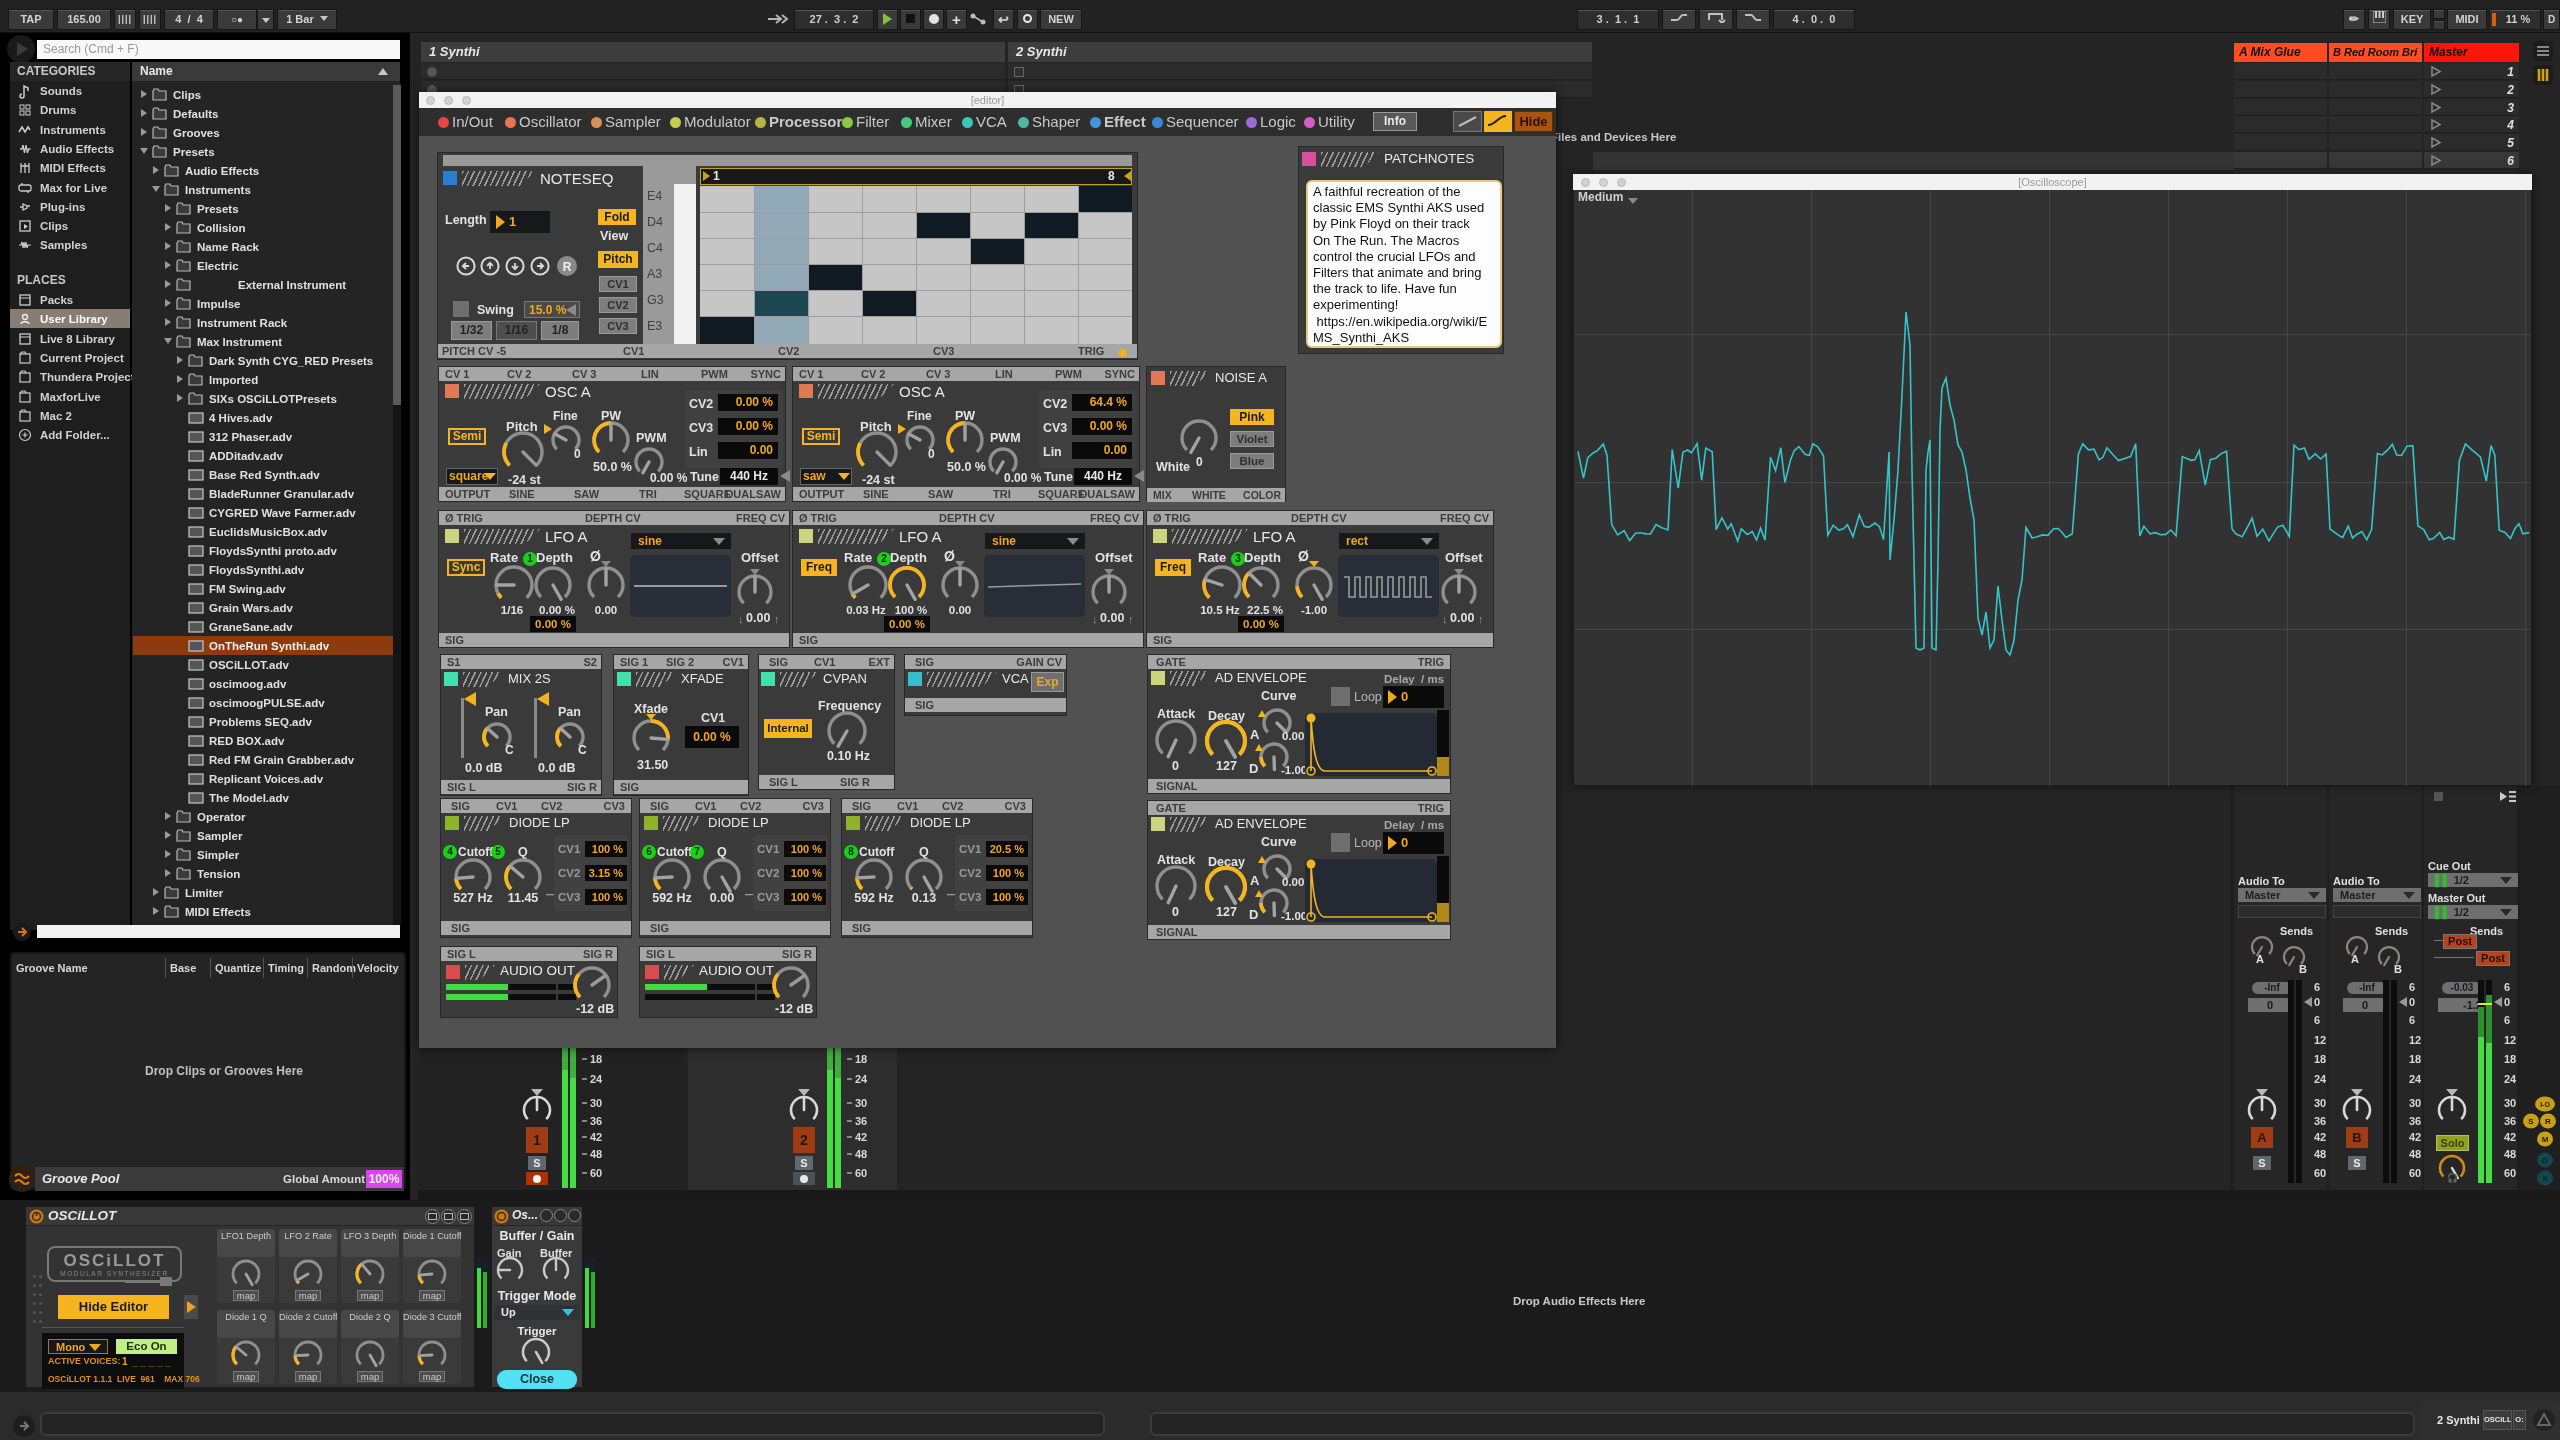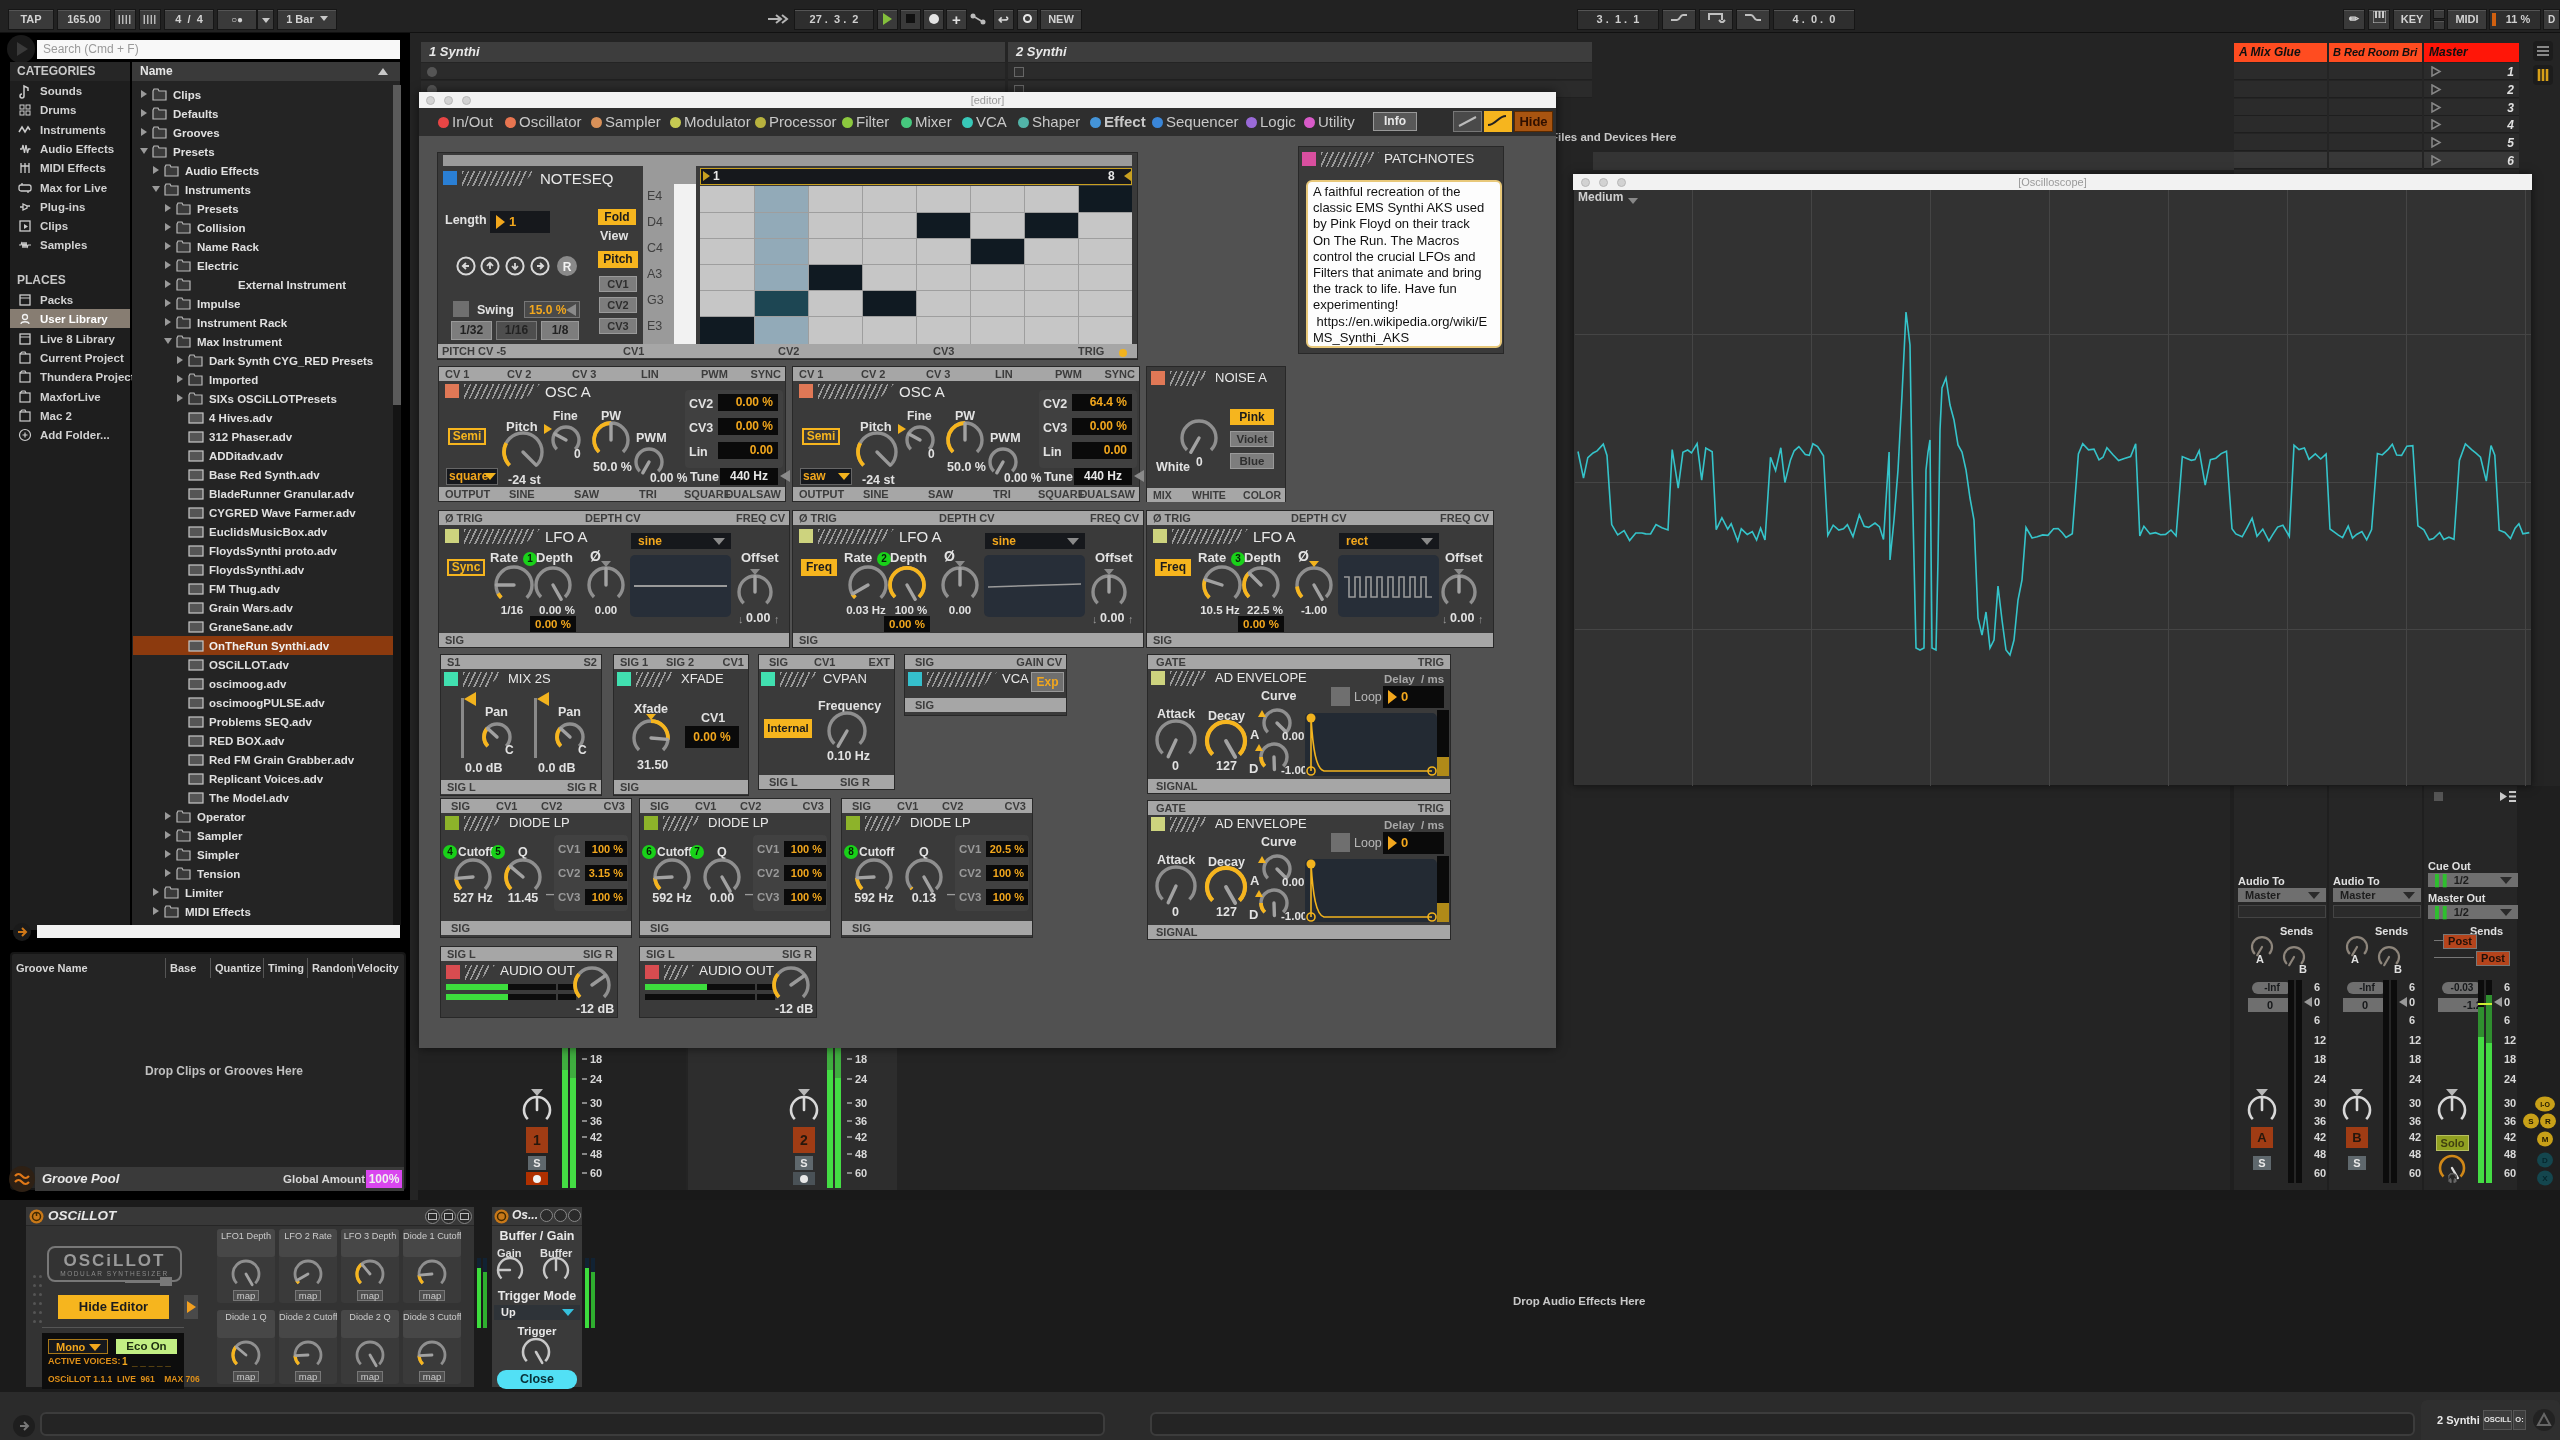--- a/index.html
+++ b/index.html
@@ -330,21 +330,21 @@
       <rect x="1" y="1" width="14" height="10" fill="#555" stroke="#c8c8c8" stroke-width="1.2"></rect>
     </svg>
 <div class="a" style="left:209px;top:545.0px;font-size:11.5px;color:#e0e0e0;font-weight:bold;line-height:1.1;white-space:nowrap;">FloydsSynthi proto.adv</div>
 <svg class="a" style="left:188px;top:564.0px" width="16" height="12" viewBox="0 0 16 12">
       <rect x="1" y="1" width="14" height="10" fill="#555" stroke="#c8c8c8" stroke-width="1.2"></rect>
     </svg>
 <div class="a" style="left:209px;top:564.0px;font-size:11.5px;color:#e0e0e0;font-weight:bold;line-height:1.1;white-space:nowrap;">FloydsSynthi.adv</div>
 <svg class="a" style="left:188px;top:583.0px" width="16" height="12" viewBox="0 0 16 12">
       <rect x="1" y="1" width="14" height="10" fill="#555" stroke="#c8c8c8" stroke-width="1.2"></rect>
     </svg>
-<div class="a" style="left:209px;top:583.0px;font-size:11.5px;color:#e0e0e0;font-weight:bold;line-height:1.1;white-space:nowrap;">FM Thug.adv</div>
+<div class="a" style="left:209px;top:583.0px;font-size:11.5px;color:#e0e0e0;font-weight:bold;line-height:1.1;white-space:nowrap;">FM Swing.adv</div>
 <svg class="a" style="left:188px;top:602.0px" width="16" height="12" viewBox="0 0 16 12">
       <rect x="1" y="1" width="14" height="10" fill="#555" stroke="#c8c8c8" stroke-width="1.2"></rect>
     </svg>
 <div class="a" style="left:209px;top:602.0px;font-size:11.5px;color:#e0e0e0;font-weight:bold;line-height:1.1;white-space:nowrap;">Grain Wars.adv</div>
 <svg class="a" style="left:188px;top:621.0px" width="16" height="12" viewBox="0 0 16 12">
       <rect x="1" y="1" width="14" height="10" fill="#555" stroke="#c8c8c8" stroke-width="1.2"></rect>
     </svg>
 <div class="a" style="left:209px;top:621.0px;font-size:11.5px;color:#e0e0e0;font-weight:bold;line-height:1.1;white-space:nowrap;">GraneSane.adv</div>
 <div class="a" style="left:133px;top:636.0px;width:262px;height:19px;background:#8c3a0e;"></div>
 <svg class="a" style="left:188px;top:640.0px" width="16" height="12" viewBox="0 0 16 12">
@@ -685,21 +685,21 @@
 <div class="a" style="left:419px;top:108px;width:1137px;height:28px;background:#2e2e2e;"></div>
 <div class="a" style="left:438px;top:117px;width:11px;height:11px;background:#e84545;border-radius:50%;"></div>
 <div class="a" style="left:452px;top:114px;font-size:15px;color:#c8c8c8;font-weight:normal;line-height:1.1;white-space:nowrap;">In/Out</div>
 <div class="a" style="left:505px;top:117px;width:11px;height:11px;background:#e87550;border-radius:50%;"></div>
 <div class="a" style="left:519px;top:114px;font-size:15px;color:#c8c8c8;font-weight:normal;line-height:1.1;white-space:nowrap;">Oscillator</div>
 <div class="a" style="left:591px;top:117px;width:11px;height:11px;background:#d89058;border-radius:50%;"></div>
 <div class="a" style="left:605px;top:114px;font-size:15px;color:#c8c8c8;font-weight:normal;line-height:1.1;white-space:nowrap;">Sampler</div>
 <div class="a" style="left:670px;top:117px;width:11px;height:11px;background:#c6ca52;border-radius:50%;"></div>
 <div class="a" style="left:684px;top:114px;font-size:15px;color:#c8c8c8;font-weight:normal;line-height:1.1;white-space:nowrap;">Modulator</div>
 <div class="a" style="left:755px;top:117px;width:11px;height:11px;background:#b8b23e;border-radius:50%;"></div>
-<div class="a" style="left:769px;top:114px;font-size:15px;color:#c8c8c8;font-weight:normal;line-height:1.1;white-space:nowrap;">Processor</div>
+<div class="a" style="left:769px;top:114px;font-size:15px;color:#c8c8c8;font-weight:bold;line-height:1.1;white-space:nowrap;">Processor</div>
 <div class="a" style="left:842px;top:117px;width:11px;height:11px;background:#8cc83e;border-radius:50%;"></div>
 <div class="a" style="left:856px;top:114px;font-size:15px;color:#c8c8c8;font-weight:normal;line-height:1.1;white-space:nowrap;">Filter</div>
 <div class="a" style="left:901px;top:117px;width:11px;height:11px;background:#46c87e;border-radius:50%;"></div>
 <div class="a" style="left:915px;top:114px;font-size:15px;color:#c8c8c8;font-weight:normal;line-height:1.1;white-space:nowrap;">Mixer</div>
 <div class="a" style="left:962px;top:117px;width:11px;height:11px;background:#38c8b8;border-radius:50%;"></div>
 <div class="a" style="left:976px;top:114px;font-size:15px;color:#c8c8c8;font-weight:normal;line-height:1.1;white-space:nowrap;">VCA</div>
 <div class="a" style="left:1018px;top:117px;width:11px;height:11px;background:#52b4a8;border-radius:50%;"></div>
 <div class="a" style="left:1032px;top:114px;font-size:15px;color:#c8c8c8;font-weight:normal;line-height:1.1;white-space:nowrap;">Shaper</div>
 <div class="a" style="left:1090px;top:117px;width:11px;height:11px;background:#4494d8;border-radius:50%;"></div>
 <div class="a" style="left:1104px;top:114px;font-size:15px;color:#c8c8c8;font-weight:bold;line-height:1.1;white-space:nowrap;">Effect</div>

